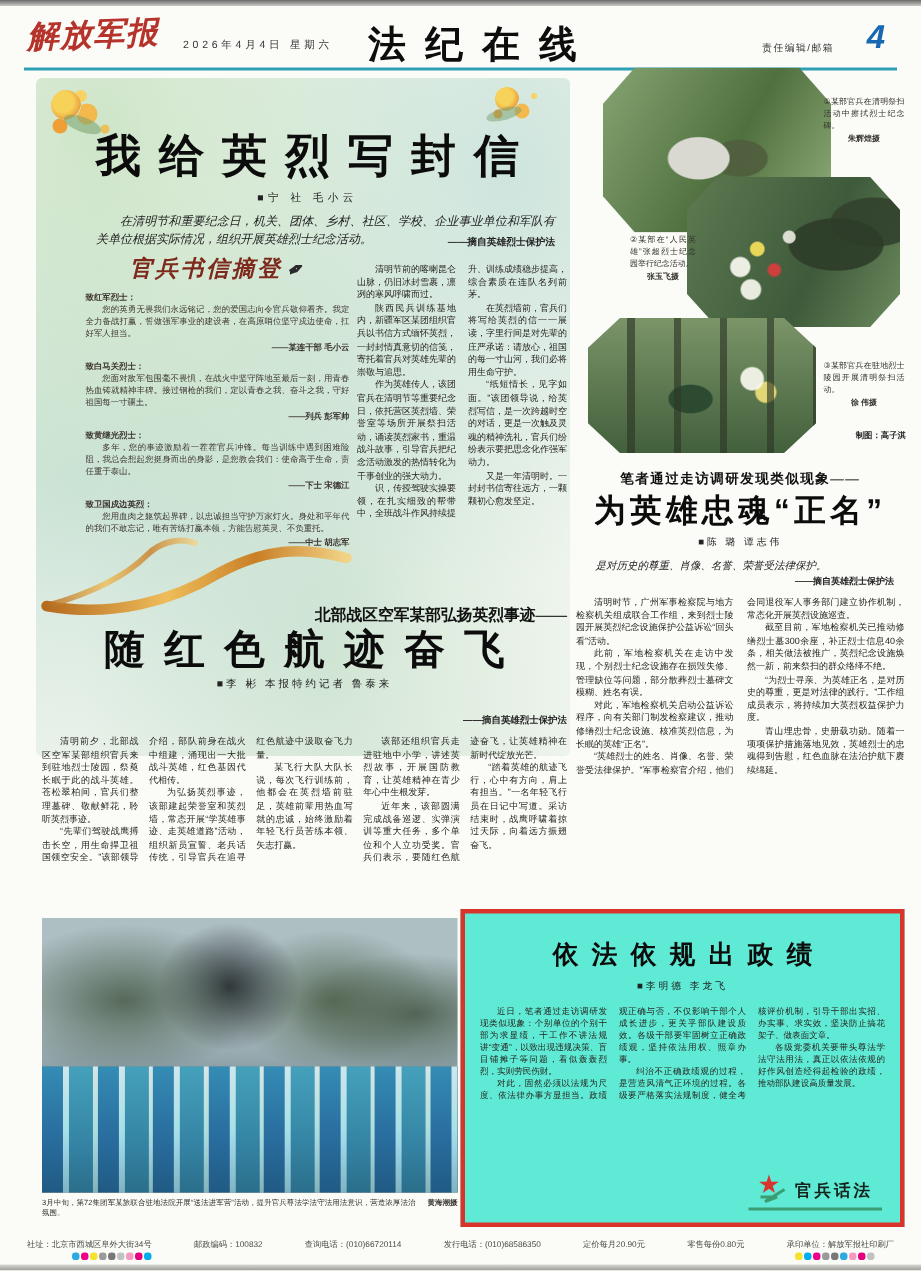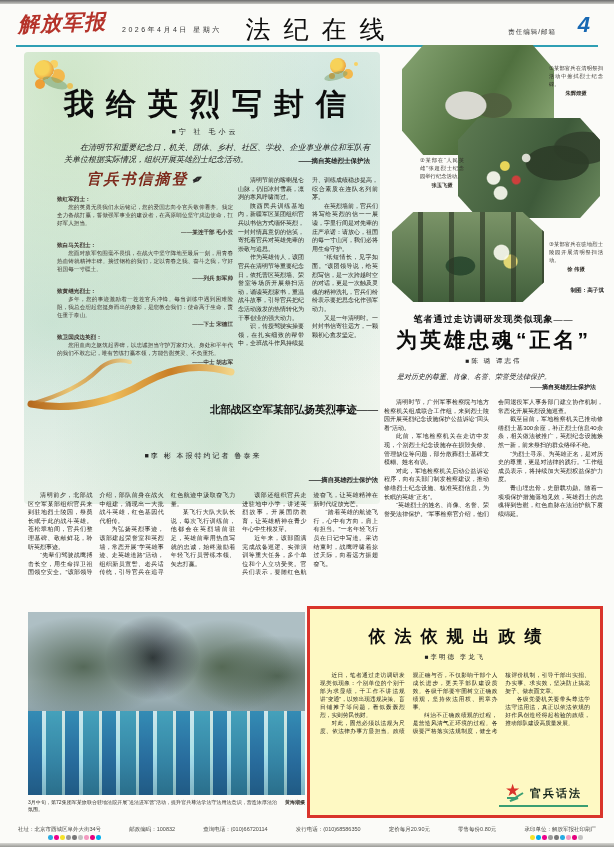--- a/index.html
+++ b/index.html
@@ -4,21 +4,21 @@
 <style>
   html,body{margin:0;padding:0;}
   body{width:614px;height:847px;background:#e9e9e7;font-family:"Liberation Sans","DejaVu Sans",sans-serif;}
   #page{position:relative;width:614px;height:847px;background:#fbfbf8;overflow:hidden;}
   .edge-top{position:absolute;left:0;top:0;width:614px;height:4px;background:linear-gradient(#6b6b6b,#c9c9c4);}
   .edge-bottom{position:absolute;left:0;top:843px;width:614px;height:4px;background:linear-gradient(#d8d8d4,#9a9a96);}
 
   
   .masthead{position:absolute;left:18px;top:9px;font-family:"Liberation Serif",serif;font-weight:bold;font-style:italic;font-size:21px;color:#b5332a;transform:rotate(-2deg);letter-spacing:1px;}
   .date{position:absolute;left:122px;top:25px;font-size:7px;letter-spacing:2.5px;color:#333;}
-  .section-title{position:absolute;left:16px;right:0;top:13px;text-align:center;font-size:25px;font-weight:normal;letter-spacing:13px;color:#0d0d0d;text-indent:13px;}
+  .section-title{position:absolute;left:16px;right:0;top:13px;text-align:center;font-size:25px;font-weight:bold;letter-spacing:13px;color:#0d0d0d;text-indent:13px;}
   .editor{position:absolute;right:58px;top:28px;font-size:6.5px;color:#333;letter-spacing:1px;}
   .pagenum{position:absolute;right:24px;top:12px;font-size:22px;font-weight:bold;font-style:italic;color:#1768b3;}
   .head-rule{position:absolute;left:16px;right:16px;top:45px;height:2px;background:#2f9fb4;}
 
   
   .wash{position:absolute;left:24px;top:52px;width:356px;height:452px;border-radius:4px;
     background:
       radial-gradient(ellipse at 12% 8%, rgba(176,214,168,.55), transparent 55%),
       radial-gradient(ellipse at 88% 14%, rgba(150,200,190,.40), transparent 50%),
       radial-gradient(ellipse at 8% 60%, rgba(130,190,175,.30), transparent 55%),
@@ -109,21 +109,21 @@
 
   
   .a3-kicker{position:absolute;left:384px;top:313px;width:219px;text-align:center;font-size:9px;font-weight:bold;color:#111;font-family:"Liberation Serif",serif;letter-spacing:1px;}
   .a3-title{position:absolute;left:384px;top:326px;width:219px;text-align:center;font-size:21px;font-weight:bold;letter-spacing:3px;color:#0c0c0c;}
   .a3-byline{position:absolute;left:384px;top:357px;width:219px;text-align:center;font-size:6.5px;letter-spacing:2px;color:#222;}
   .a3-intro{position:absolute;left:390px;top:372px;width:206px;font-family:"Liberation Serif",serif;font-style:italic;font-size:7px;line-height:10px;color:#222;text-indent:1em;text-align:justify;}
   .a3-source{position:absolute;left:500px;top:383px;width:96px;font-size:6px;font-weight:bold;color:#222;text-align:right;}
   .a3-body{position:absolute;left:384px;top:398px;width:219px;height:202px;column-count:2;column-gap:9px;font-size:6px;line-height:8.6px;text-align:justify;color:#26241f;}
 
   
-  .redbox{position:absolute;left:307px;top:606px;width:290px;height:206px;border:3px solid #d9342b;background:#fef9c3;}
+  .redbox{position:absolute;left:307px;top:606px;width:290px;height:206px;border:3px solid #d9342b;background:#5eead4;}
   .a4-title{position:absolute;left:0;top:16px;width:100%;text-align:center;font-size:17px;font-weight:bold;letter-spacing:9px;text-indent:9px;color:#0c0c0c;}
   .a4-byline{position:absolute;left:0;top:44px;width:100%;text-align:center;font-size:6.5px;letter-spacing:2px;color:#222;}
   .a4-body{position:absolute;left:10px;right:10px;top:62px;bottom:38px;column-count:3;column-gap:8px;font-size:5.7px;line-height:8px;text-align:justify;color:#26241f;}
   .col-logo{position:absolute;right:12px;bottom:8px;display:flex;align-items:center;gap:5px;border-bottom:2px solid #3a9e72;padding:0 6px 3px 6px;}
   .col-logo .star{position:relative;width:20px;height:18px;}
   .col-logo .star .s{position:absolute;left:0;top:-4px;font-size:17px;color:#d9342b;}
   .col-logo .label{font-size:11px;font-weight:bold;color:#14241c;letter-spacing:2px;}
 
   
   .footer{position:absolute;left:18px;right:18px;top:826px;display:flex;justify-content:space-between;font-size:5.5px;color:#4a4a46;}
@@ -203,20 +203,21 @@
   <p>清明节前的喀喇昆仑山脉，仍旧冰封雪裹，凛冽的寒风呼啸而过。</p>
       <p>陕西民兵训练基地内，新疆军区某团组织官兵以书信方式缅怀英烈，一封封情真意切的信笺，寄托着官兵对英雄先辈的崇敬与追思。</p>
       <p>作为英雄传人，该团官兵在清明节等重要纪念日，依托营区英烈墙、荣誉室等场所开展祭扫活动，诵读英烈家书，重温战斗故事，引导官兵把纪念活动激发的热情转化为干事创业的强大动力。</p>
       <p>识，传授驾驶实操要领，在扎实细致的帮带中，全班战斗作风持续提升、训练成绩稳步提高，综合素质在连队名列前茅。</p>
       <p>在英烈墙前，官兵们将写给英烈的信一一展读，字里行间是对先辈的庄严承诺：请放心，祖国的每一寸山河，我们必将用生命守护。</p>
       <p>“纸短情长，见字如面。”该团领导说，给英烈写信，是一次跨越时空的对话，更是一次触及灵魂的精神洗礼，官兵们纷纷表示要把思念化作强军动力。</p>
       <p>又是一年清明时。一封封书信寄往远方，一颗颗初心愈发坚定。</p>
     </div>
 
   <div class="a2-kicker">北部战区空军某部弘扬英烈事迹——</div>
+  <div class="a2-title">随红色航迹奋飞</div>
   <div class="a2-byline">■李  彬  本报特约记者  鲁泰来</div>
   <div class="a2-source">——摘自英雄烈士保护法</div>
   <div class="a2-body">
 
   <p>清明前夕，北部战区空军某部组织官兵来到驻地烈士陵园，祭奠长眠于此的战斗英雄。苍松翠柏间，官兵们整理墓碑、敬献鲜花，聆听英烈事迹。</p>
       <p>“先辈们驾驶战鹰搏击长空，用生命捍卫祖国领空安全。”该部领导介绍，部队前身在战火中组建，涌现出一大批战斗英雄，红色基因代代相传。</p>
       <p>为弘扬英烈事迹，该部建起荣誉室和英烈墙，常态开展“学英雄事迹、走英雄道路”活动，组织新员宣誓、老兵话传统，引导官兵在追寻红色航迹中汲取奋飞力量。</p>
       <p>某飞行大队大队长说，每次飞行训练前，他都会在英烈墙前驻足，英雄前辈用热血写就的忠诚，始终激励着年轻飞行员苦练本领、矢志打赢。</p>
       <p>该部还组织官兵走进驻地中小学，讲述英烈故事，开展国防教育，让英雄精神在青少年心中生根发芽。</p>
       <p>近年来，该部圆满完成战备巡逻、实弹演训等重大任务，多个单位和个人立功受奖。官兵们表示，要随红色航迹奋飞，让英雄精神在新时代绽放光芒。</p>

